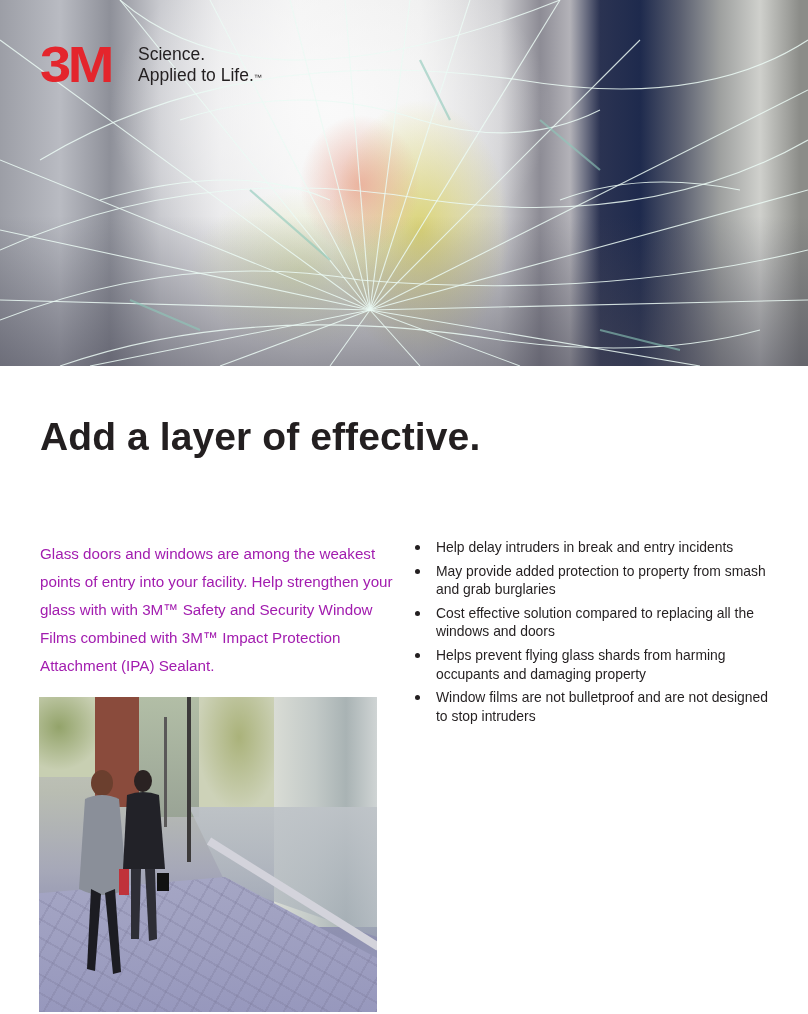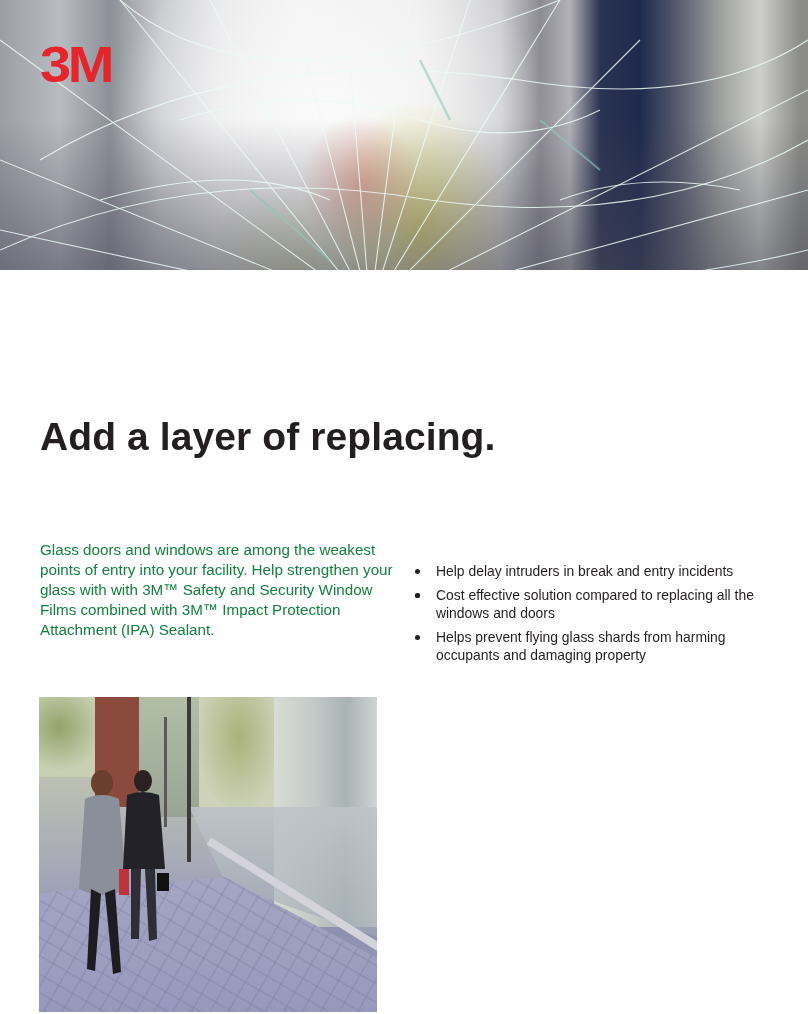--- a/index.html
+++ b/index.html
@@ -1,21 +1,21 @@
 <!DOCTYPE html>
 <html><head>
 <meta charset="utf-8">
 <style>
   * { box-sizing: border-box; margin: 0; padding: 0; }
   html, body { width: 808px; height: 1014px; background: #ffffff; overflow: hidden; }
   body { position: relative; font-family: "Liberation Sans", "DejaVu Sans", sans-serif; color: #231f20; }
 
   
   .hero {
-    position: absolute; left: 0; top: 0; width: 808px; height: 270px; overflow: hidden;
+    position: absolute; left: 0; top: 0; width: 808px; height: 366px; overflow: hidden;
     background:
       radial-gradient(ellipse 60px 70px at 360px 185px, rgba(233,160,140,0.75), rgba(233,160,140,0) 100%),
       radial-gradient(ellipse 90px 130px at 420px 230px, rgba(214,206,98,0.85), rgba(214,206,98,0) 100%),
       radial-gradient(ellipse 110px 80px at 300px 270px, rgba(210,220,150,0.55), rgba(210,220,150,0) 100%),
       radial-gradient(ellipse 220px 170px at 330px 110px, rgba(250,250,250,0.95), rgba(250,250,250,0) 100%),
       linear-gradient(90deg,
         #9c9ea6 0px, #b9bbc2 60px, #8e9099 110px, #c9cacf 160px, #e8e8ea 220px,
         #f3f3f3 300px, #eeeeee 420px, #cfcfd2 500px, #8d8c95 540px, #b3b2b8 570px,
         #2b3352 600px, #1e2a4d 640px, #5a5f70 680px, #9ea09f 720px, #cfd0cc 760px, #8b8c88 800px);
   }
@@ -36,25 +36,25 @@
 
   
   .title {
     position: absolute; left: 40px; top: 412px; width: 720px;
     font-size: 39px; line-height: 49px; font-weight: 700; color: #231f20; letter-spacing: 0.1px;
   }
 
   
   .intro {
     position: absolute; left: 40px; top: 540px; width: 360px;
-    font-size: 15.2px; line-height: 20px; color: #15803d;
+    font-size: 15.2px; line-height: 28px; color: #a21caf;
   }
 
   
-  .bullets { position: absolute; left: 413px; top: 538px; width: 370px; list-style: none; margin-top: 24px; }
+  .bullets { position: absolute; left: 413px; top: 538px; width: 370px; list-style: none; }
   .bullets li {
     position: relative; padding-left: 23px; font-size: 13.9px; line-height: 18.4px;
     color: #231f20; margin-bottom: 5.4px;
   }
   .bullets li .dot {
     position: absolute; left: 2px; top: 7px; width: 5px; height: 5px; border-radius: 50%; background: #231f20;
   }
 
   
   .street {
@@ -117,34 +117,39 @@
       <path d="M250 190 L330 260"></path>
         <path d="M540 120 L600 170"></path>
         <path d="M130 300 L200 330"></path>
       <path d="M600 330 L680 350"></path>
         <path d="M420 60 L450 120"></path>
     </g>
   </svg>
 
   <div class="logo">
     <div class="logo-3m">3M</div>
+    <div class="tagline">
+      <div>Science.</div>
+      <div><span>Applied to Life.</span><sup>™</sup></div>
+    </div>
   </div>
 </div>
 
 <h1 class="title">
-  <div>Add a layer of replacing.</div>
+  <div>Add a layer of effective.</div>
 </h1>
 
 <p class="intro">Glass doors and windows are among the weakest points of entry into your facility. Help strengthen your glass with with 3M™ Safety and Security Window Films combined with 3M™ Impact Protection Attachment (IPA) Sealant.</p>
 
 <ul class="bullets">
   <li><span class="dot"></span><span>Help delay intruders in break and entry incidents</span></li>
-  <li><span class="dot"></span></li>
+  <li><span class="dot"></span><span>May provide added protection to property from smash and grab burglaries</span></li>
   <li><span class="dot"></span><span>Cost effective solution compared to replacing all the windows and doors</span></li>
   <li><span class="dot"></span><span>Helps prevent flying glass shards from harming occupants and damaging property</span></li>
+  <li><span class="dot"></span><span>Window films are not bulletproof and are not designed to stop intruders</span></li>
 </ul>
 
 <div class="street">
   <div class="trees-l"></div>
   <div class="bldg-red"></div>
   <div class="bldg-glass1"></div>
   <div class="frame-dark2"></div>
   <div class="trees-m"></div>
   <div class="glass-r"></div>
   <div class="glass-r2"></div>

